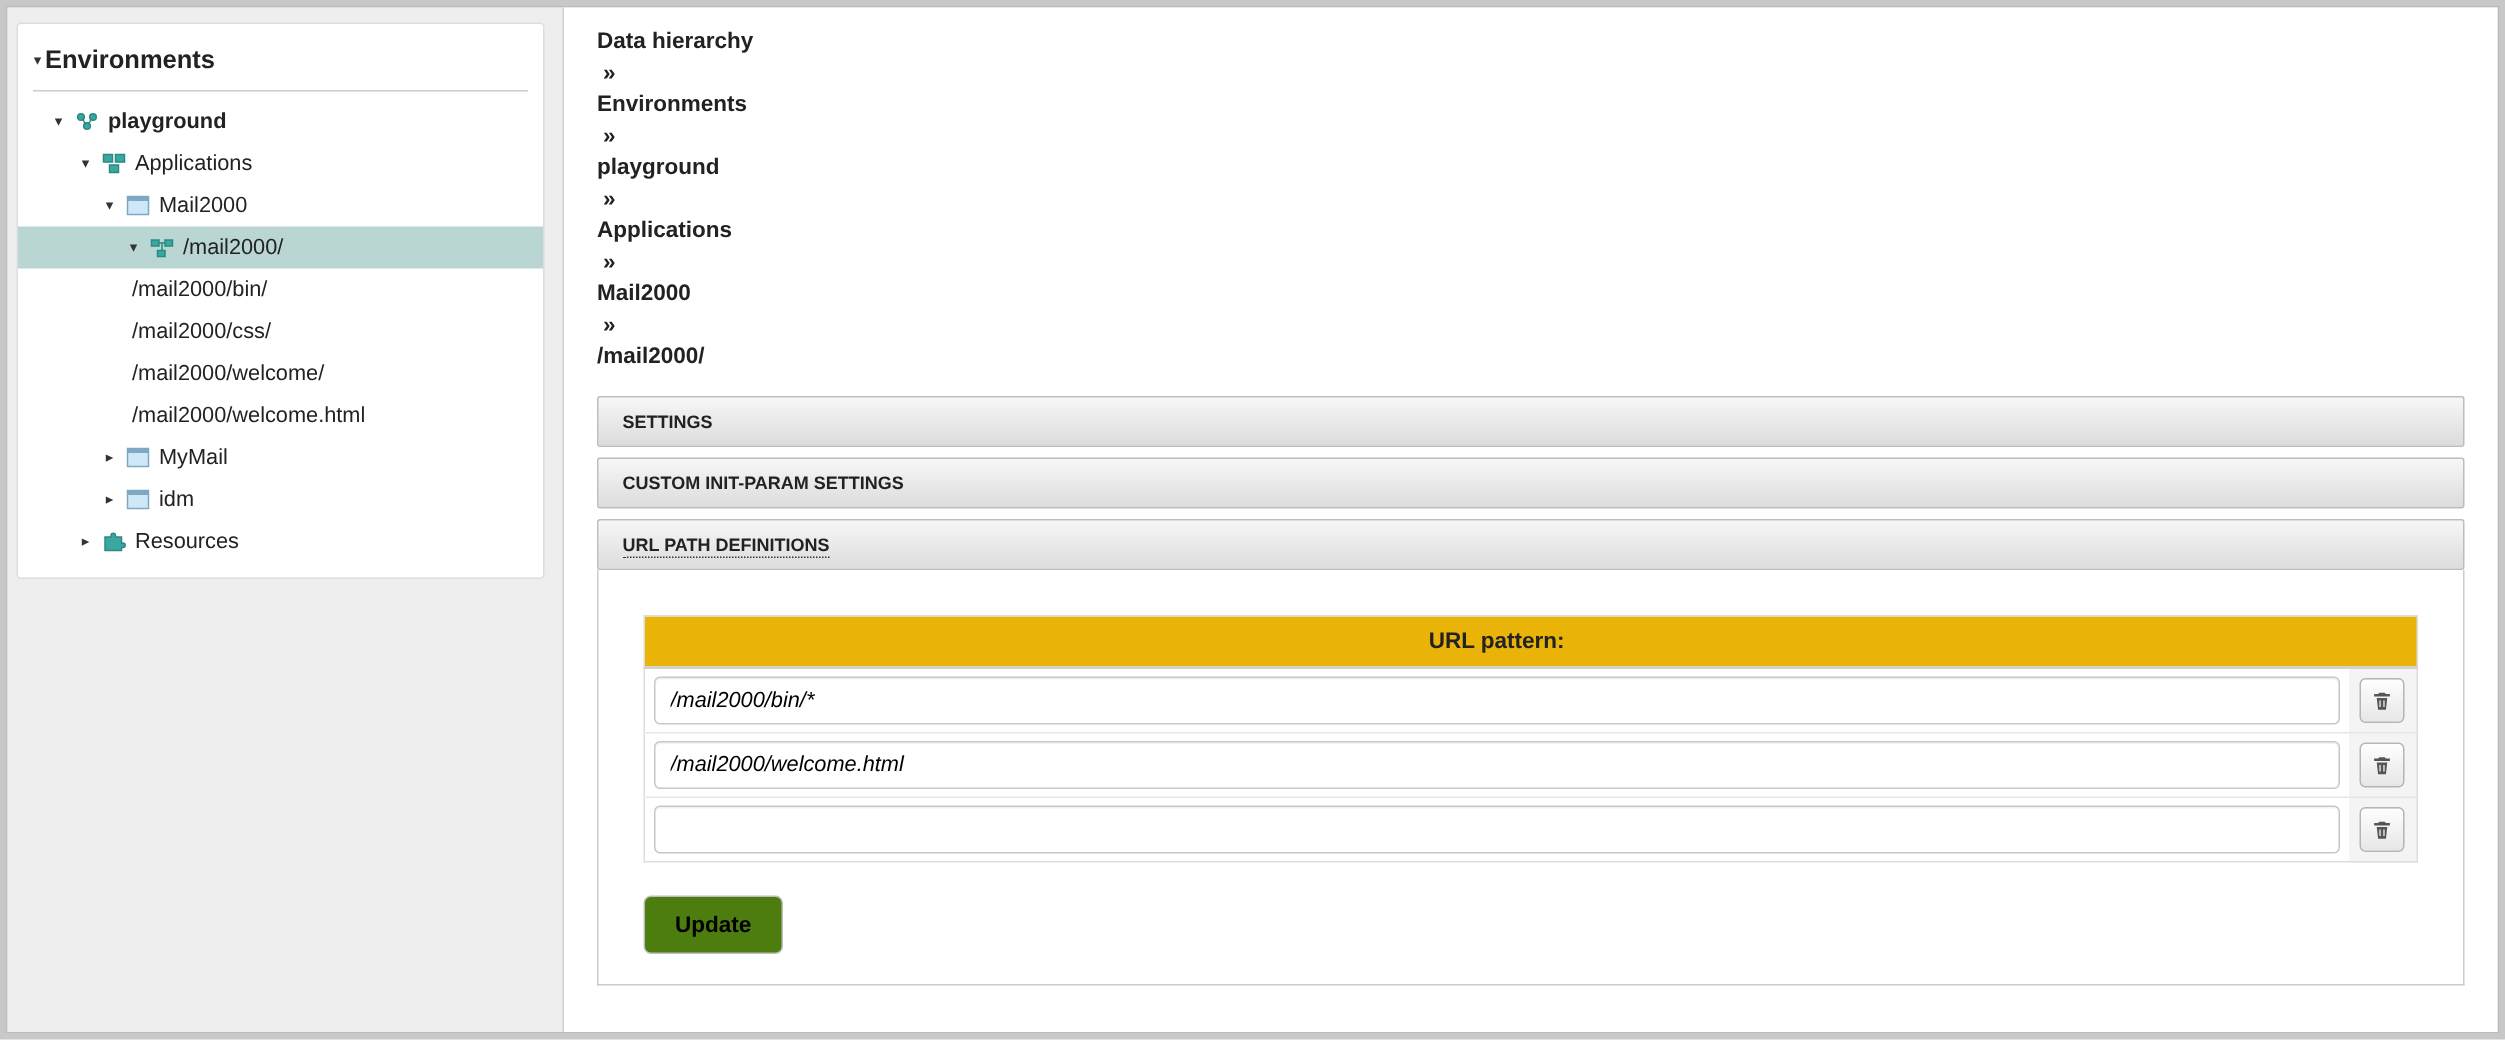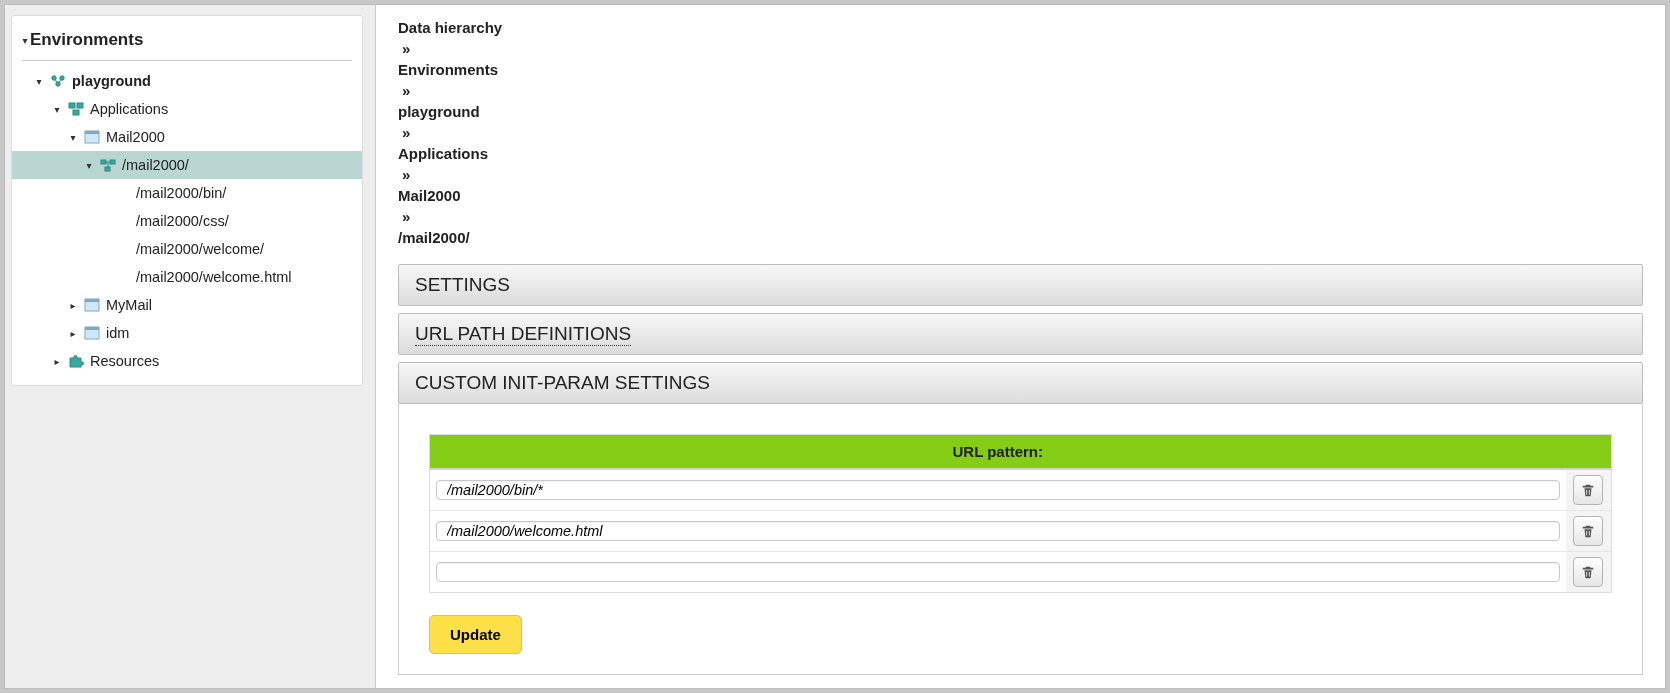--- a/index.html
+++ b/index.html
@@ -38,21 +38,21 @@
     cursor:pointer;
     white-space:nowrap;
   }
   .tree-item.selected { background:#b9d6d3; }
   .tree-item .label { font-size:14.5px; }
   .tree-item.bold .label { font-weight:bold; }
   .indent-1 { padding-left: 22px; }
   .indent-2 { padding-left: 40px; }
   .indent-3 { padding-left: 56px; }
   .indent-4 { padding-left: 72px; }
-  .indent-5 { padding-left: 108px; }
+  .indent-5 { padding-left: 60px; }
   .chev {
     width:10px; height:10px; display:inline-flex; justify-content:center; align-items:center;
     font-size:10px; color:#333;
   }
   .chev.blank { visibility:hidden; }
   .ico { width:16px; height:14px; display:inline-block; }
   .ico svg { width:16px; height:14px; display:block; }
   .teal { fill:#3aa8a0; stroke:#2a8a82; }
   .lightblue { fill:#cfe8f7; stroke:#7fa8c2; }
 
@@ -68,22 +68,22 @@
     margin-bottom:18px;
     display:flex; flex-wrap:wrap; gap:4px;flex-direction:column;
   }
   .breadcrumb .bc-item { font-weight:bold; }
   .breadcrumb .bc-sep { font-weight:bold; padding:0 4px; }
 
   .section-head {
     background: linear-gradient(to bottom, #f7f7f7, #dcdcdc);
     border:1px solid #bdbdbd;
     padding: 9px 16px;
-    font-weight:normal;
-    font-size:19px;
+    font-weight:bold;
+    font-size:12px;
     margin-bottom:7px;
     border-radius:2px;
     cursor:pointer;
   }
   .section-head.active .sh-label { border-bottom:1px dotted #333; padding-bottom:1px; }
 
   .section-body {
     border:1px solid #ccc;
     border-top:none;
     padding:30px 30px 20px 30px;
@@ -96,35 +96,35 @@
     width:100%;
     border:1px solid #ddd;
     border-collapse:collapse;
   }
   .pattern-table th {
     font-weight:bold;
     text-align:center;
     font-size:15px;
     padding:8px;
     border-bottom:2px solid #d2d2d2;
-    background:#84cc16;
+    background:#eab308;
   }
   .pattern-table td {
     padding:5px 6px;
     border-top:1px solid #e6e6e6;
     vertical-align:middle;
   }
   .pattern-table td.del-cell {
     width:46px;
     text-align:center;
     background:#f4f4f4;
   }
   .pat-input {
     width:100%;
-    height:20px;
+    height:32px;
     padding:4px 10px;
     font-size:14.5px;
     font-style:italic;
     border:1px solid #c7c7c7;
     border-radius:4px;
     background:#fff;
     box-shadow: inset 0 1px 1px rgba(0,0,0,0.06);
   }
   .del-btn {
     width:30px; height:30px;
@@ -135,21 +135,21 @@
     display:inline-flex; align-items:center; justify-content:center;
     color:#555;
   }
   .del-btn svg { width:14px; height:14px; }
 
   .update-btn {
     margin-top:22px;
     padding:10px 20px;
     font-size:15px;
     font-weight:bold;
-    background:#fde047;
+    background:#4d7c0f;
     border:1px solid #bdbdbd;
     border-radius:5px;
     cursor:pointer;
   }
 </style>
 </head>
 <body>
 
 <div class="app">
 
@@ -277,25 +277,25 @@
       <span class="bc-item">Applications</span>
       <span class="bc-sep">»</span>
       <span class="bc-item">Mail2000</span>
       <span class="bc-sep">»</span>
       <span class="bc-item">/mail2000/</span>
     </div>
 
     <div class="section-head">
       <span class="sh-label">SETTINGS</span>
     </div>
+    <div class="section-head">
+      <span class="sh-label">CUSTOM INIT-PARAM SETTINGS</span>
+    </div>
     <div class="section-head active">
       <span class="sh-label">URL PATH DEFINITIONS</span>
-    </div>
-    <div class="section-head">
-      <span class="sh-label">CUSTOM INIT-PARAM SETTINGS</span>
     </div>
 
     <div class="section-body">
       <table class="pattern-table">
         <thead>
           <tr>
             <th>URL pattern:</th>
             <th class="del-cell"></th>
           </tr>
         </thead>

